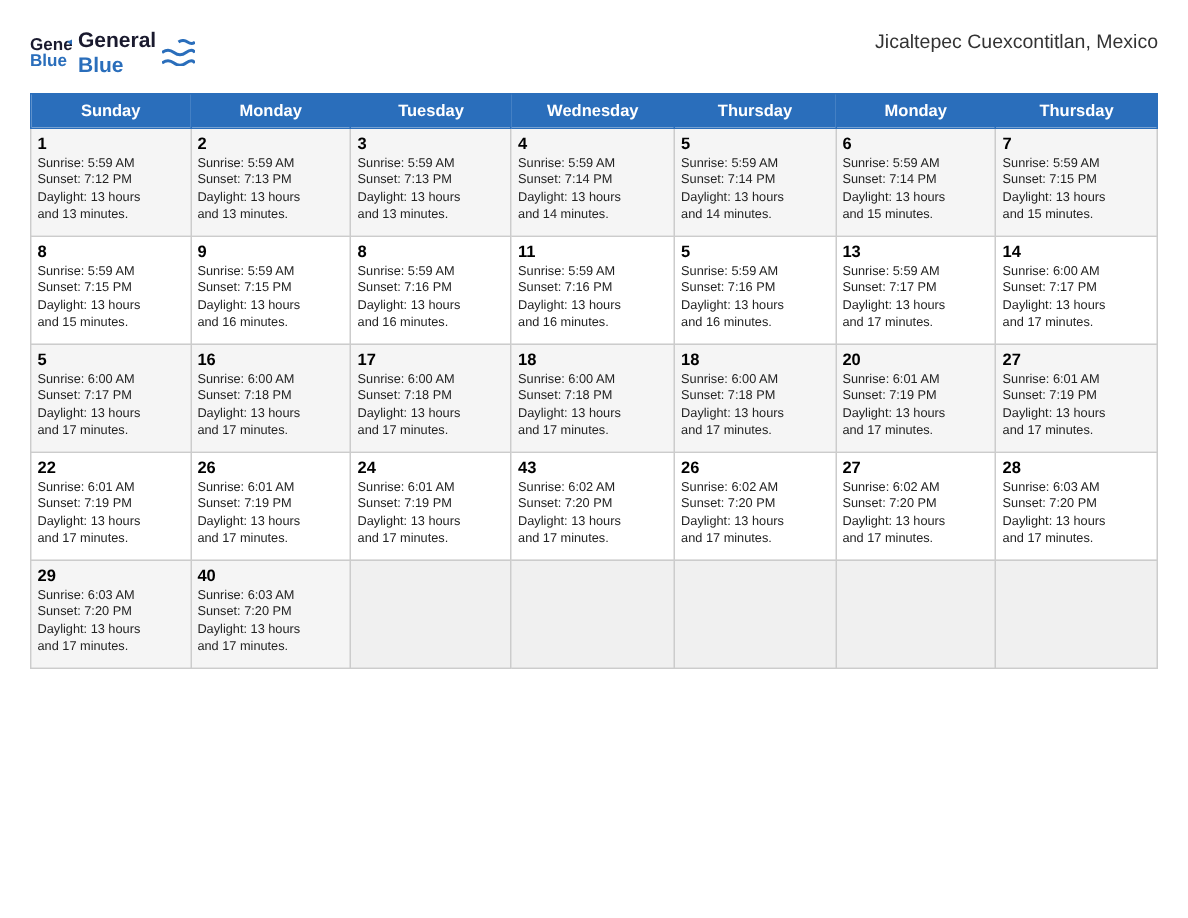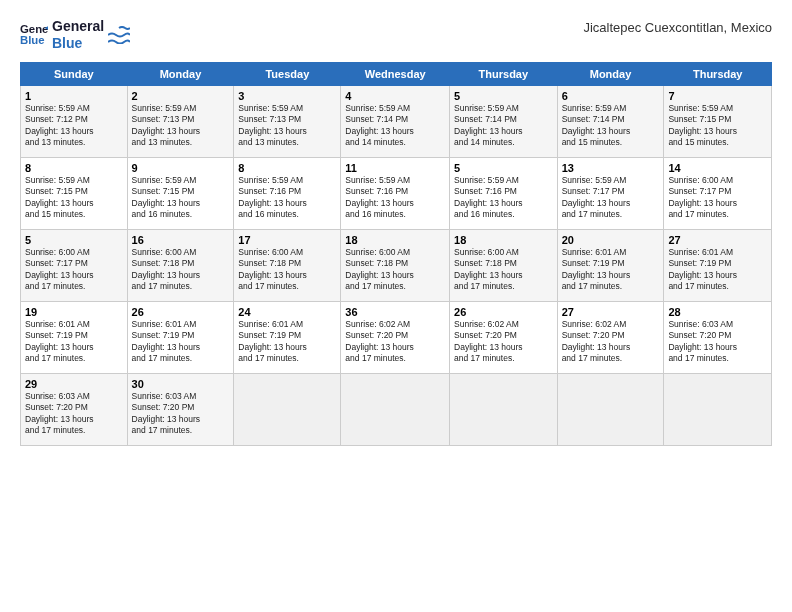--- a/index.html
+++ b/index.html
@@ -276,42 +276,42 @@
           <td>
             <span class="day-num">27</span>
             <div class="cell-text" style="white-space: pre-line;">Sunrise: 6:01 AM
 Sunset: 7:19 PM
 Daylight: 13 hours
 and 17 minutes.</div>
           </td>
         </tr>
         <tr>
           <td>
-            <span class="day-num">19</span>
+            <span class="day-num">22</span>
             <div class="cell-text" style="white-space: pre-line;">Sunrise: 6:01 AM
 Sunset: 7:19 PM
 Daylight: 13 hours
 and 17 minutes.</div>
           </td>
           <td>
             <span class="day-num">26</span>
             <div class="cell-text" style="white-space: pre-line;">Sunrise: 6:01 AM
 Sunset: 7:19 PM
 Daylight: 13 hours
 and 17 minutes.</div>
           </td>
           <td>
             <span class="day-num">24</span>
             <div class="cell-text" style="white-space: pre-line;">Sunrise: 6:01 AM
 Sunset: 7:19 PM
 Daylight: 13 hours
 and 17 minutes.</div>
           </td>
           <td>
-            <span class="day-num">36</span>
+            <span class="day-num">43</span>
             <div class="cell-text" style="white-space: pre-line;">Sunrise: 6:02 AM
 Sunset: 7:20 PM
 Daylight: 13 hours
 and 17 minutes.</div>
           </td>
           <td>
             <span class="day-num">26</span>
             <div class="cell-text" style="white-space: pre-line;">Sunrise: 6:02 AM
 Sunset: 7:20 PM
 Daylight: 13 hours
@@ -334,21 +334,21 @@
         </tr>
         <tr>
           <td>
             <span class="day-num">29</span>
             <div class="cell-text" style="white-space: pre-line;">Sunrise: 6:03 AM
 Sunset: 7:20 PM
 Daylight: 13 hours
 and 17 minutes.</div>
           </td>
           <td>
-            <span class="day-num">30</span>
+            <span class="day-num">40</span>
             <div class="cell-text" style="white-space: pre-line;">Sunrise: 6:03 AM
 Sunset: 7:20 PM
 Daylight: 13 hours
 and 17 minutes.</div>
           </td>
           <td class="empty-cell"></td>
           <td class="empty-cell"></td>
           <td class="empty-cell"></td>
           <td class="empty-cell"></td>
           <td class="empty-cell"></td>

